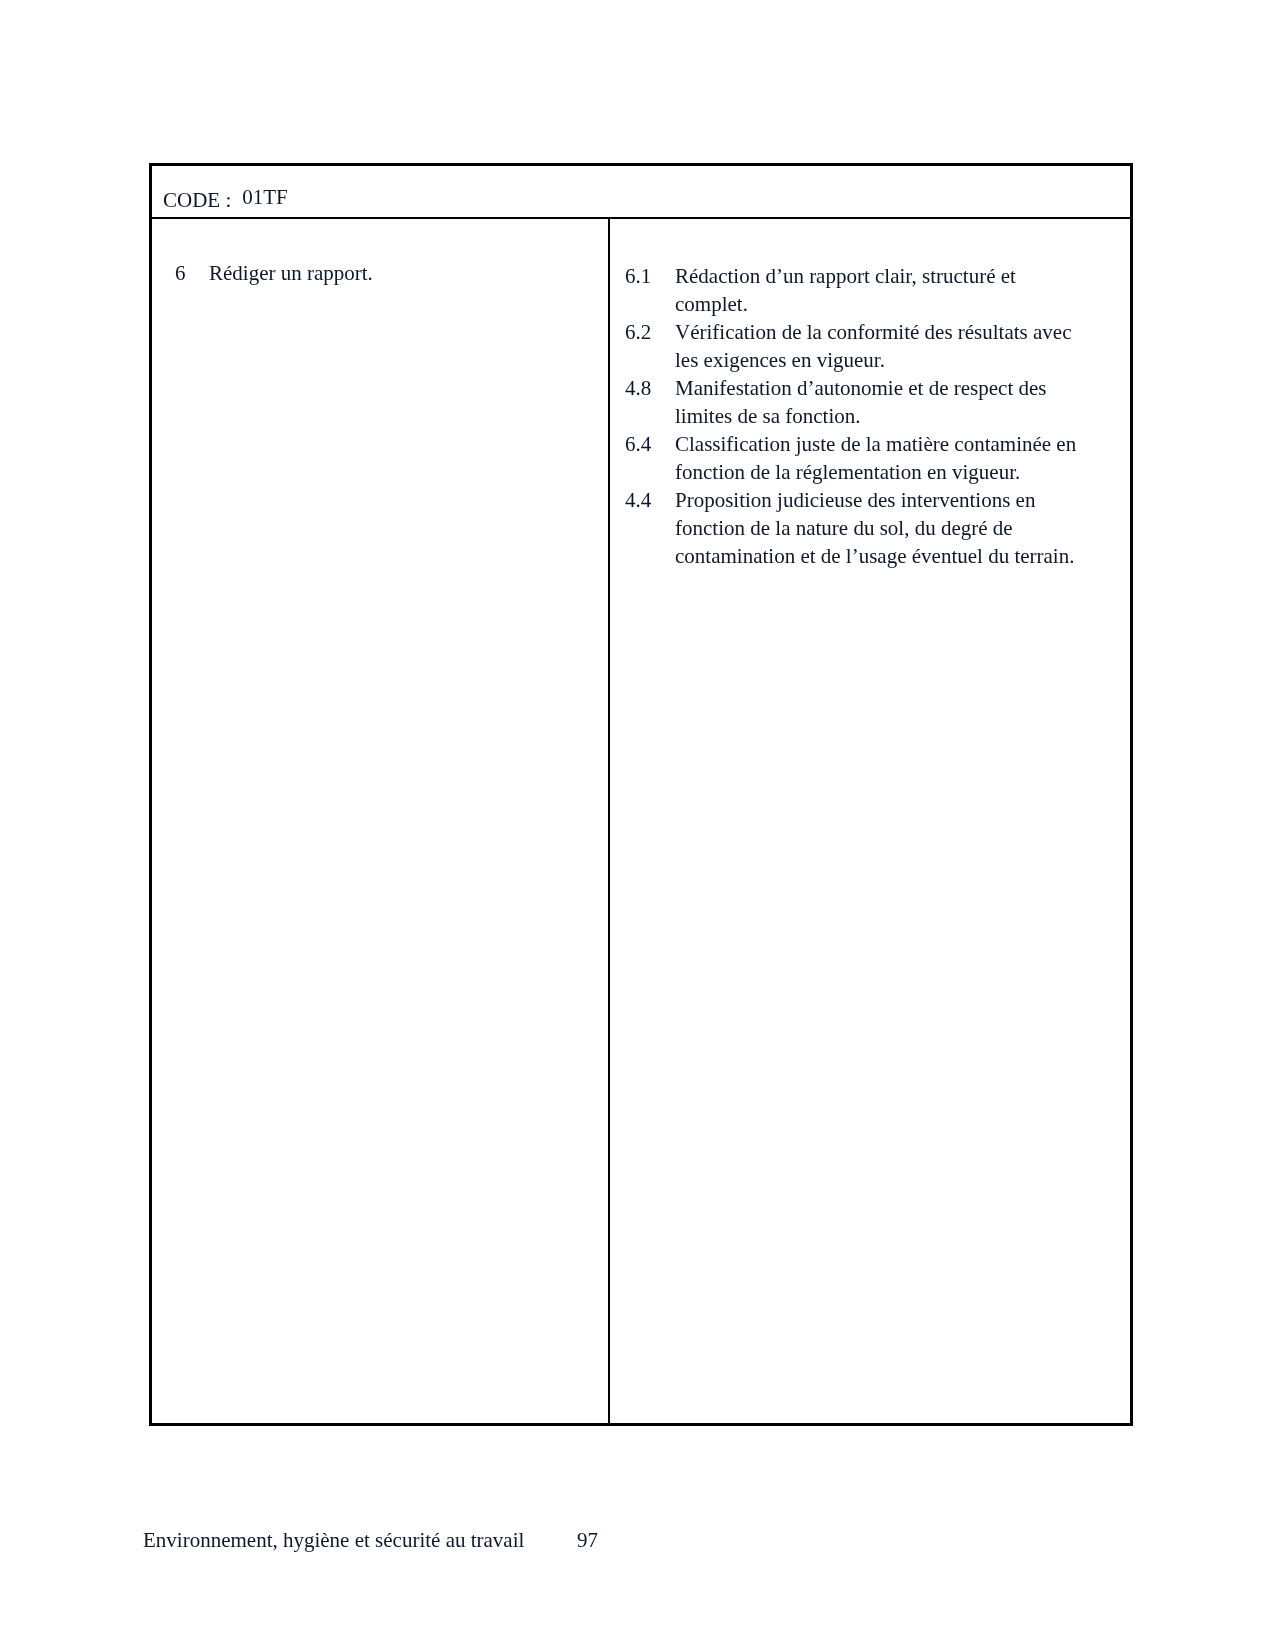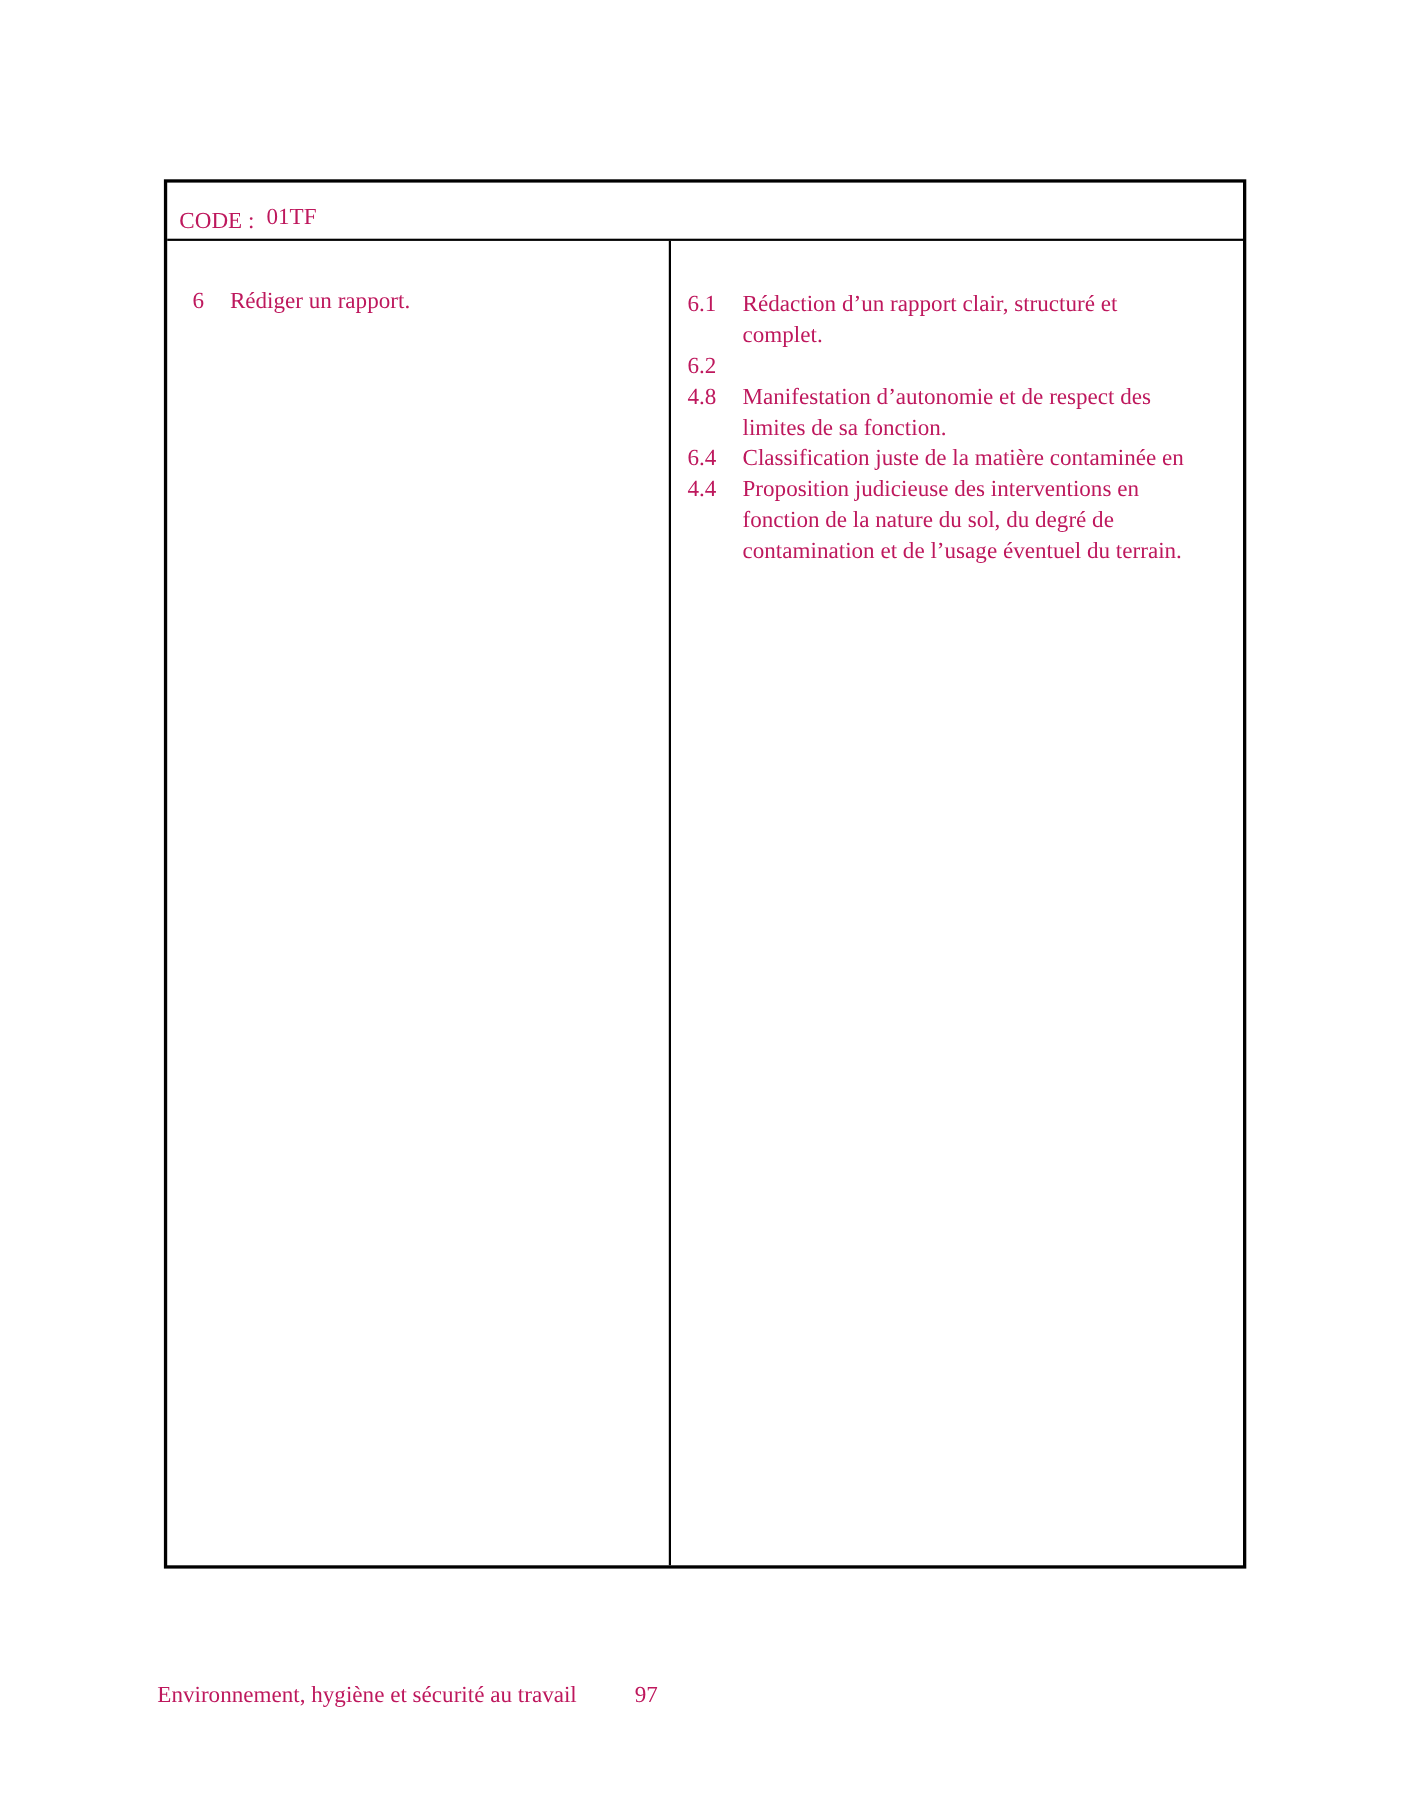--- a/index.html
+++ b/index.html
@@ -6,21 +6,21 @@
     margin: 0;
     padding: 0;
     background: #ffffff;
   }
   .page {
     position: relative;
     width: 1275px;
     height: 1566px;
     background: #ffffff;
     font-family: "Liberation Serif", "DejaVu Serif", serif;
-    color: #be185d;
+    color: #0f172a;
     overflow: hidden;
   }
   .doc-table {
     position: absolute;
     left: 149px;
     top: 163px;
     width: 984px;
     height: 1263px;
     border: 3px solid #000000;
     box-sizing: border-box;
@@ -112,32 +112,37 @@
         <div id="criteria-list">
             <div class="criteria-item">
               <span class="criteria-num">6.1</span>
               <span class="criteria-text">
                 <div>Rédaction d’un rapport clair, structuré et</div>
                 <div>complet.</div>
               </span>
             </div>
             <div class="criteria-item">
               <span class="criteria-num">6.2</span>
+              <span class="criteria-text">
+                <div>Vérification de la conformité des résultats avec</div>
+                <div>les exigences en vigueur.</div>
+              </span>
             </div>
             <div class="criteria-item">
               <span class="criteria-num">4.8</span>
               <span class="criteria-text">
                 <div>Manifestation d’autonomie et de respect des</div>
                 <div>limites de sa fonction.</div>
               </span>
             </div>
             <div class="criteria-item">
               <span class="criteria-num">6.4</span>
               <span class="criteria-text">
                 <div>Classification juste de la matière contaminée en</div>
+                <div>fonction de la réglementation en vigueur.</div>
               </span>
             </div>
             <div class="criteria-item">
               <span class="criteria-num">4.4</span>
               <span class="criteria-text">
                 <div>Proposition judicieuse des interventions en</div>
                 <div>fonction de la nature du sol, du degré de</div>
                 <div>contamination et de l’usage éventuel du terrain.</div>
               </span>
             </div>

